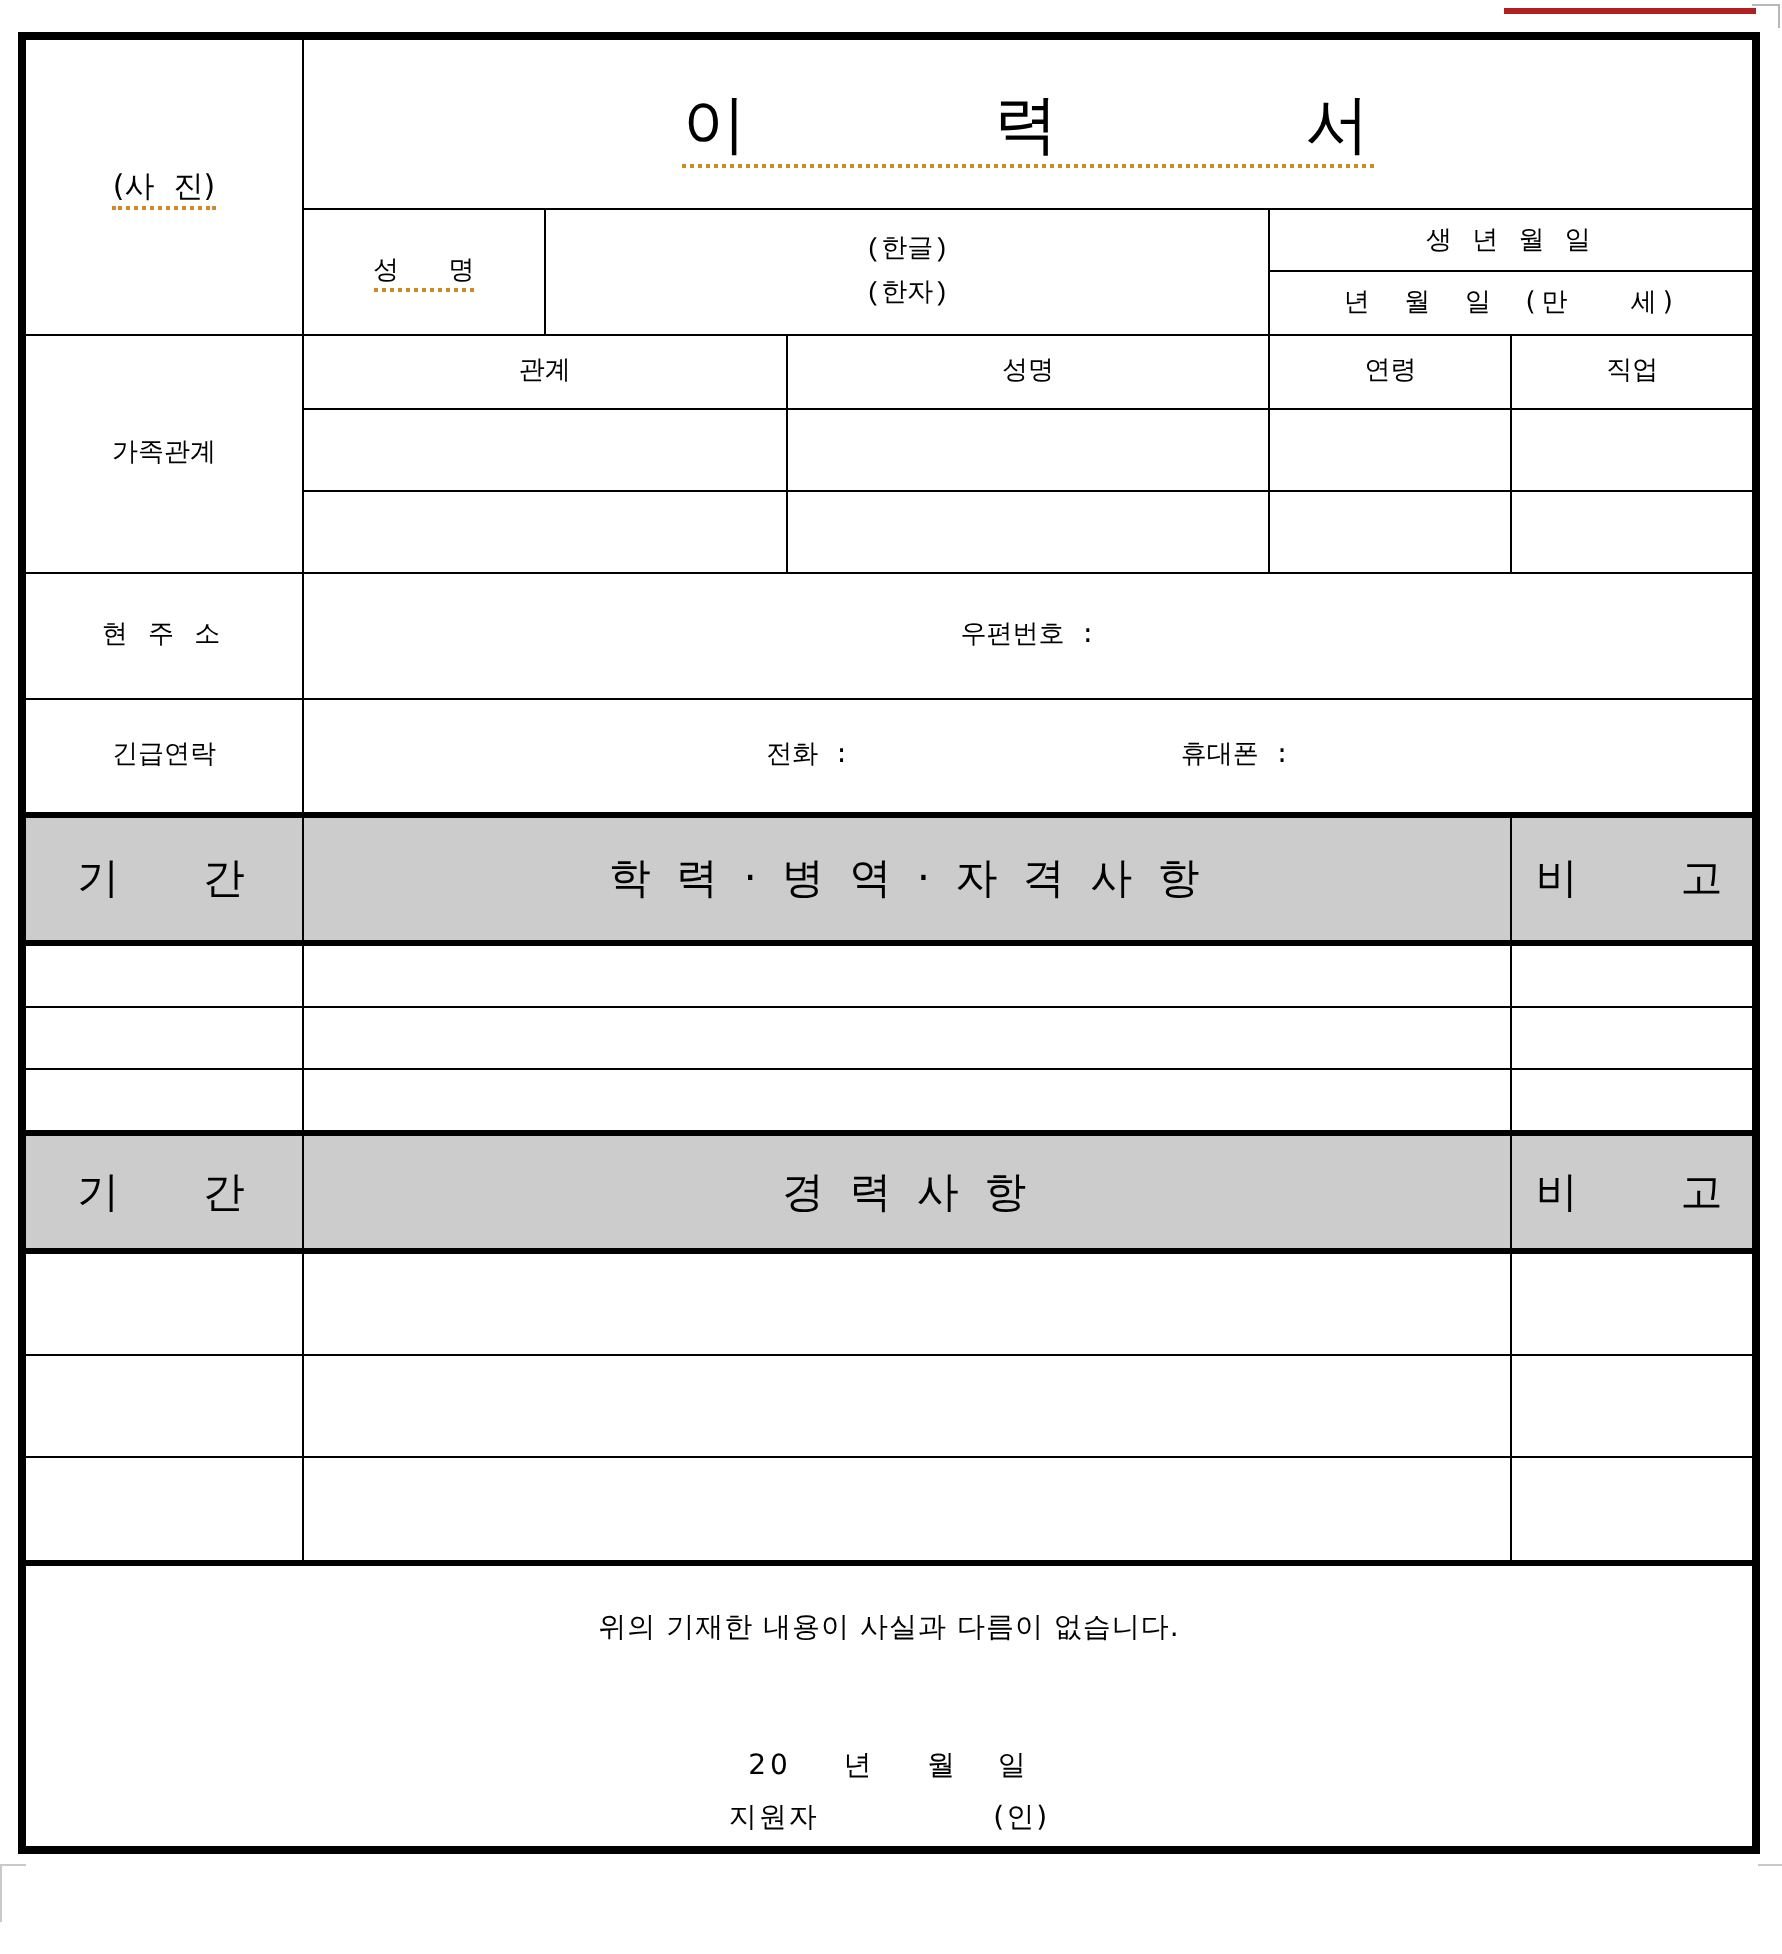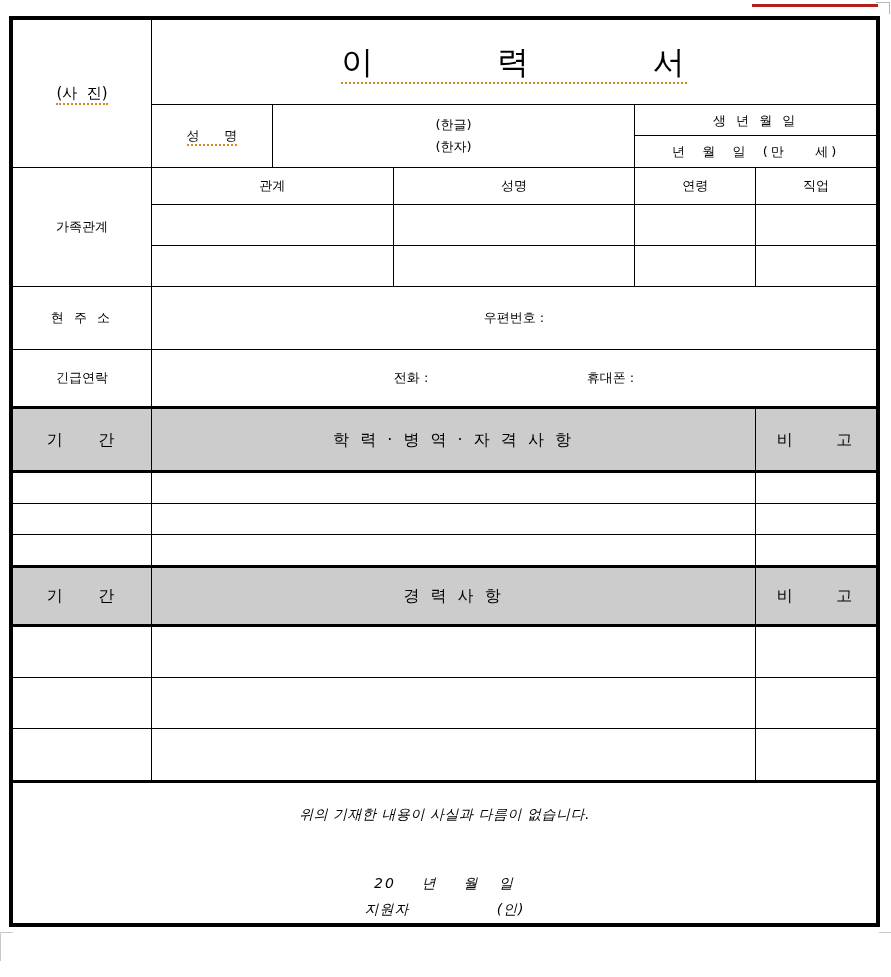--- a/index.html
+++ b/index.html
@@ -84,34 +84,35 @@
     border: 1px solid #000000;
     padding: 0;
     vertical-align: middle;
     text-align: center;
     font-size: 13px;
     line-height: 1.35;
   }
 
   .cell-pad {
     padding: 3px 7px;
+    font-family: Liberation Mono, monospace;
   }
 
   
   .title {
     font-size: 32px;
     letter-spacing: 2px;
     font-weight: 400;
     white-space: pre;
   }
   .sp2 { letter-spacing: 3px; }
   .lbl { font-size: 13px; white-space: pre; }
   .lbl-lg { font-size: 15px; white-space: pre; text-align: right; }
   .hdr-txt {
-    font-size: 16px;
+    font-size: 21px;
     letter-spacing: 3px;
     white-space: pre;
   }
 
   
   .squiggle {
     border-bottom: 2px dotted #d08a22;
     padding-bottom: 1px;
   }
 
@@ -284,21 +285,21 @@
       <td colspan="5"></td>
       <td></td>
     </tr>
     <tr>
       <td class="thick-bot" style="height:50px;"></td>
       <td class="thick-bot" colspan="5"></td>
       <td class="thick-bot"></td>
     </tr>
 
     <tr>
-      <td colspan="7" style="height:130px;font-style:italic;" class="top">
+      <td colspan="7" style="height:130px;" class="top">
         <div class="footer-block">
           <div class="footer-line1">위의 기재한 내용이 사실과 다름이 없습니다.</div>
           <div class="footer-date">20    년    월   일</div>
           <div class="footer-sign">지원자                (인)</div>
         </div>
       </td>
     </tr>
 
   </tbody>
     </table>

